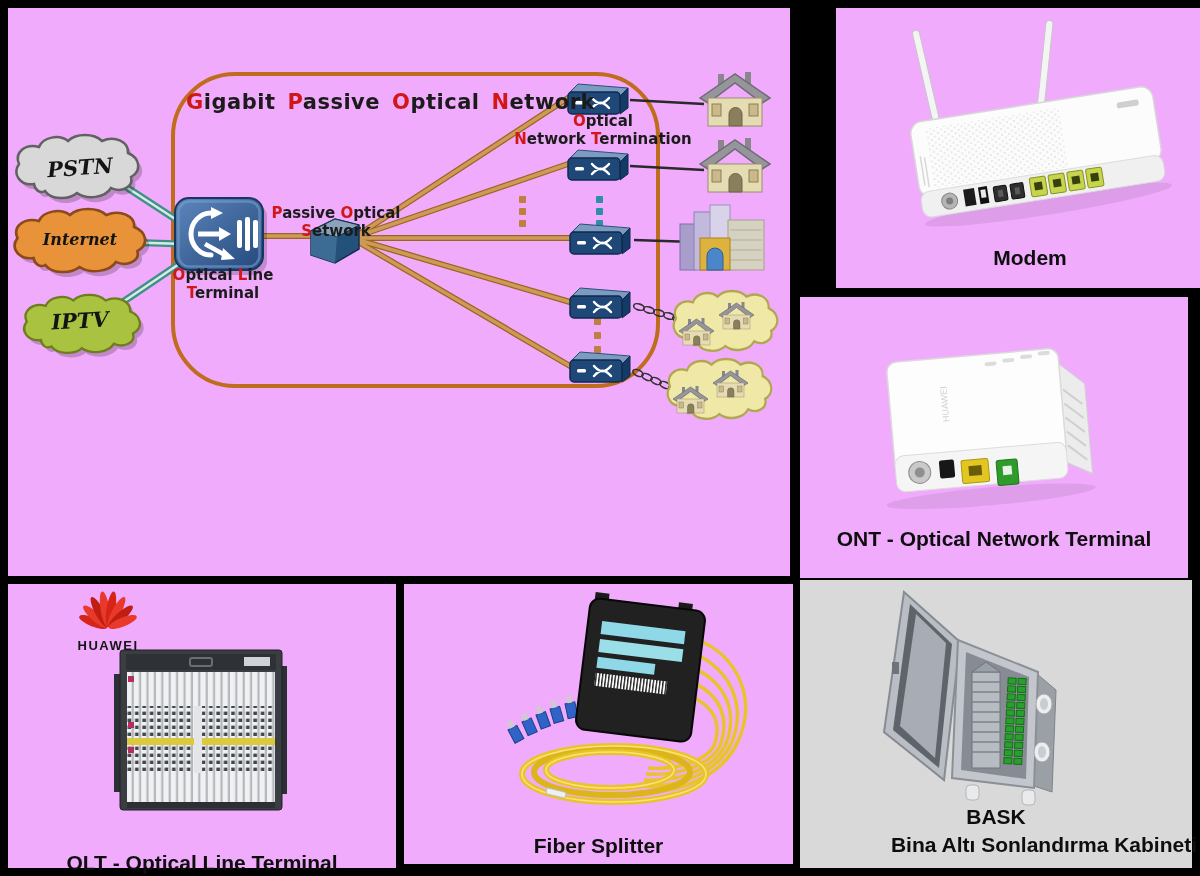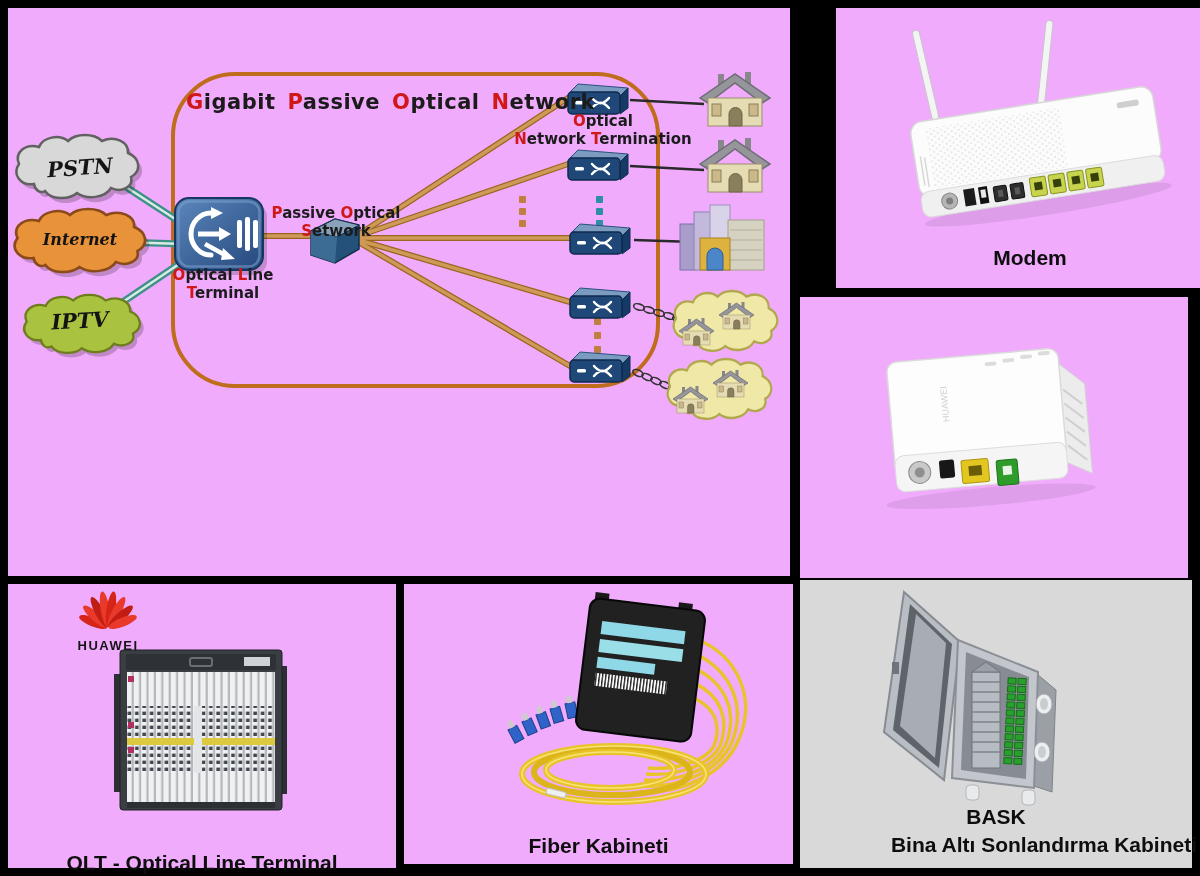--- a/index.html
+++ b/index.html
@@ -276,20 +276,21 @@
         <circle cx="116" cy="170" r="11" fill="#c9c9c9" stroke="#909090"></circle>
         <circle cx="116" cy="170" r="5" fill="#8f8f8f"></circle>
         <rect x="136" y="160" width="15" height="18" rx="2" fill="#171717"></rect>
         <rect x="158" y="162" width="27" height="23" rx="2" fill="#e3c61f" stroke="#ad951a"></rect>
         <rect x="165" y="168" width="13" height="10" fill="#6b5c08"></rect>
         <rect x="193" y="165" width="21" height="25" rx="2" fill="#2f9b2a" stroke="#1c741a"></rect>
         <rect x="199" y="171" width="9" height="9" fill="#e8f2e6"></rect>
       </g>
     </g>
   </svg>
+  <div class="cap" style="top:230px;font-size:21px;">ONT - Optical Network Terminal</div>
 </div>
 
 <div class="panel" id="p-olt" style="left:8px;top:584px;width:388px;height:284px;">
   <svg class="fill" viewBox="0 0 388 284">
     <defs>
       <pattern id="cards" width="7.4" height="8" patternUnits="userSpaceOnUse">
         <rect width="7.4" height="8" fill="#f0f1f2"></rect>
         <rect x="5.2" width="2.2" height="8" fill="#b4b7bc"></rect>
       </pattern>
       <pattern id="dband" width="7.4" height="7" patternUnits="userSpaceOnUse">
@@ -392,21 +393,21 @@
     <g transform="rotate(7 235 90)">
       <rect x="182" y="14" width="14" height="10" fill="#1a1a1a"></rect>
       <rect x="266" y="14" width="14" height="10" fill="#1a1a1a"></rect>
       <rect x="178" y="20" width="116" height="132" rx="10" fill="#212121" stroke="#070707" stroke-width="2"></rect>
       <rect x="192" y="42" width="84" height="13" fill="#8fd8e8"></rect>
       <rect x="192" y="60" width="84" height="13" fill="#9adfe8"></rect>
       <rect x="192" y="78" width="58" height="11" fill="#8fd8e8"></rect>
       <rect x="192" y="94" width="72" height="13" fill="url(#bc)"></rect>
     </g>
   </svg>
-  <div class="cap" style="top:250px;font-size:21px;">Fiber Kabineti</div>
+  <div class="cap" style="top:250px;font-size:21px;">Fiber Splitter</div>
 </div>
 
 <div class="panel" id="p-bask" style="left:800px;top:580px;width:392px;height:288px;">
   <svg class="fill" viewBox="0 0 392 288">
 
     <g>
       <polygon points="104,12 160,62 144,200 84,152" fill="#b9bec4" stroke="#878c93" stroke-width="2"></polygon>
       <polygon points="110,24 152,64 139,188 93,150" fill="#5f646b"></polygon>
       <polygon points="116,34 146,63 135,178 100,146" fill="#a8adb5"></polygon>
       <rect x="92" y="82" width="7" height="12" fill="#6f747b"></rect>

